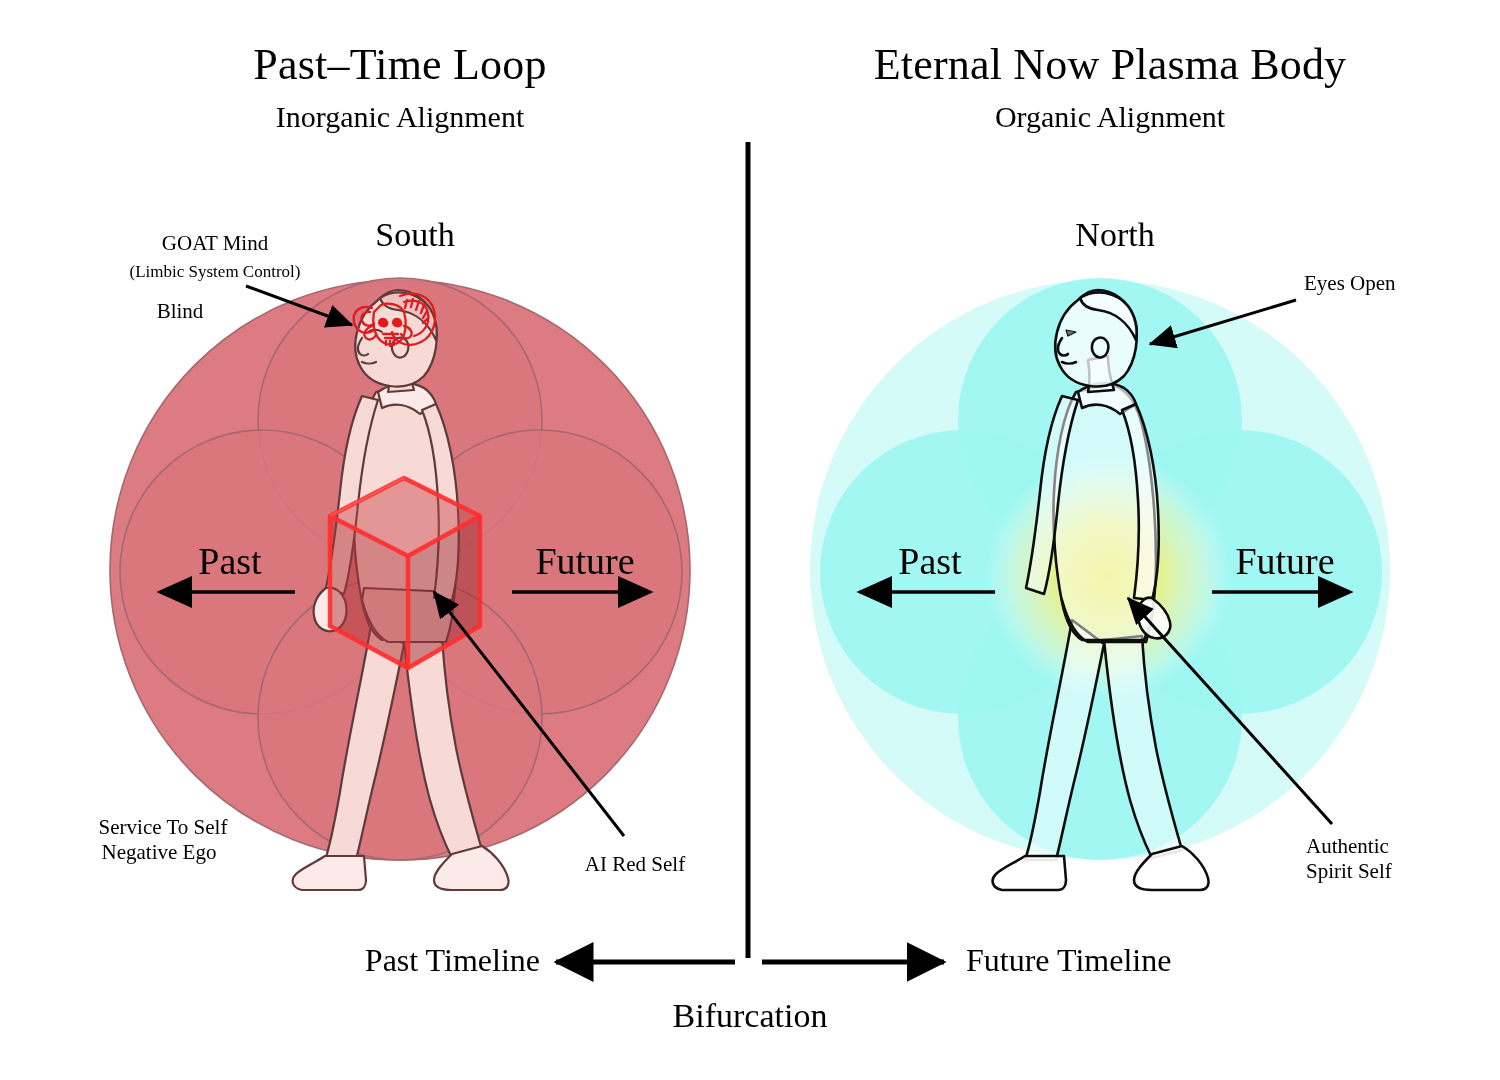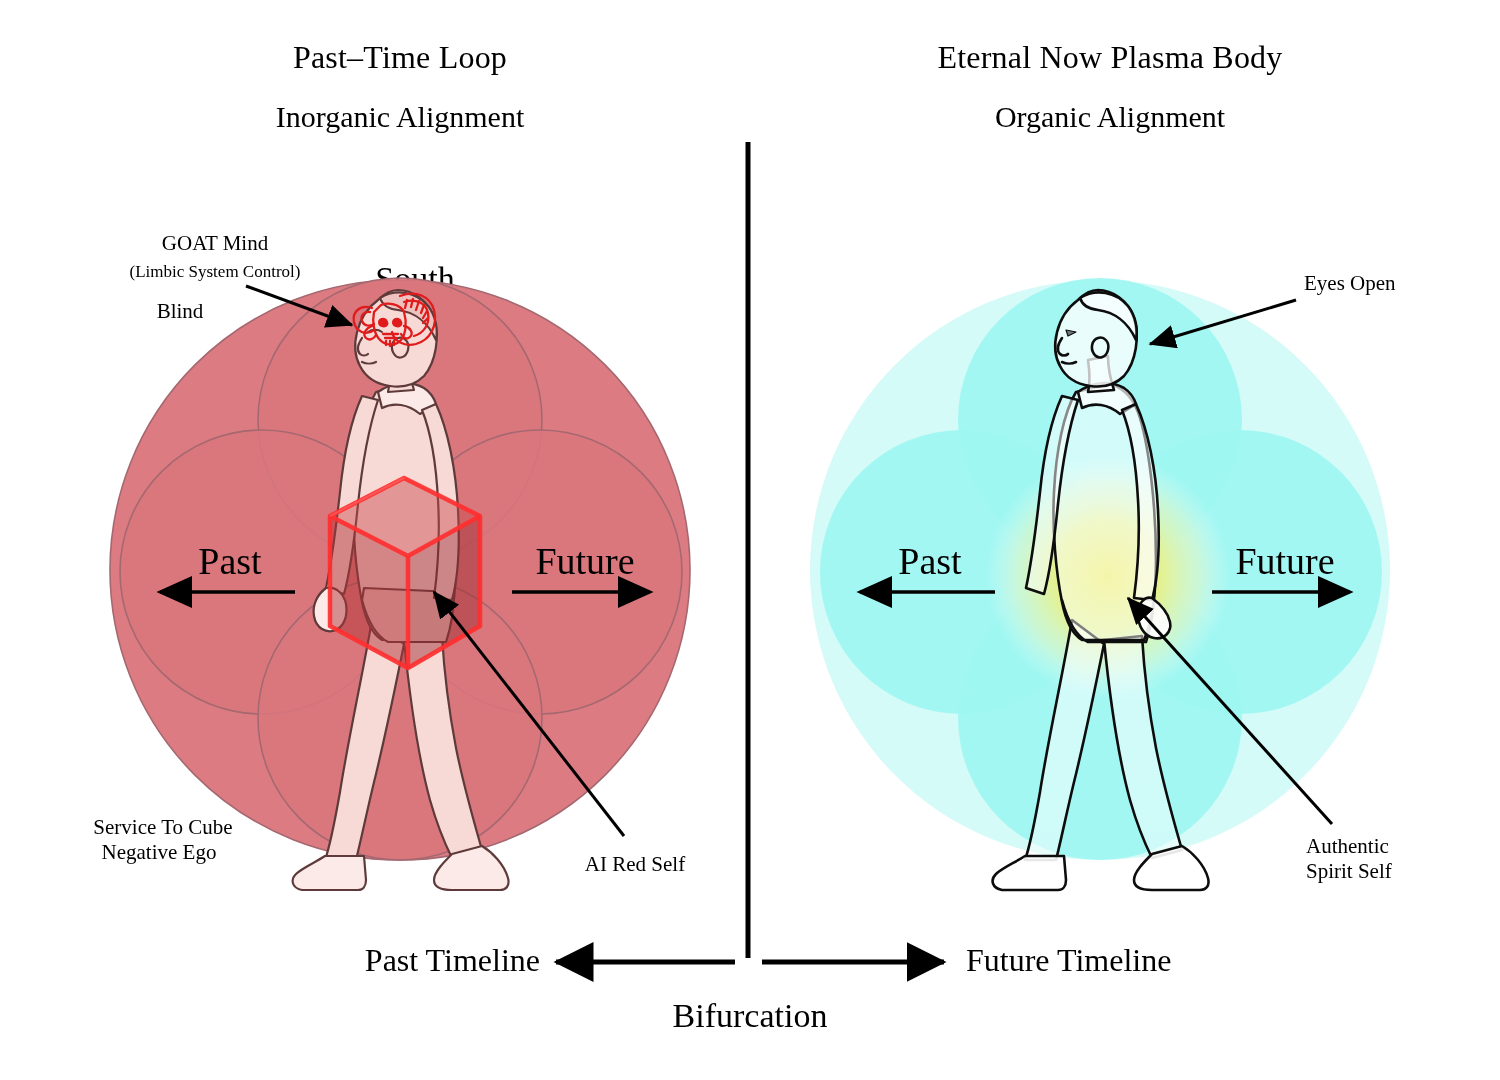--- a/index.html
+++ b/index.html
@@ -7,21 +7,21 @@
   body{
     width:1500px;height:1080px;
     font-family:"Liberation Serif","DejaVu Serif",serif;
     color:#000000;
     overflow:hidden;
     position:relative;
   }
   #stage{position:relative;width:1500px;height:1080px;background:#fff;}
   svg.layer{position:absolute;top:0;left:0;width:1500px;height:1080px;}
   .txt{position:absolute;white-space:pre;line-height:1.12;}
-  .title{font-size:32px;font-weight:400;letter-spacing:.2px;}
+  .title{font-size:44px;font-weight:400;letter-spacing:.2px;}
   .subtitle{font-size:30px;font-weight:400;}
   .pole{font-size:34px;}
   .bigdir{font-size:38px;}
   .ann{font-size:21px;}
   .annsm{font-size:17px;}
   .bottom{font-size:32px;}
   .bifur{font-size:34px;}
   .ctr{text-align:center;}
   .rt{text-align:right;font-family:Liberation Serif, serif;}
 </style>
@@ -29,21 +29,22 @@
 <body>
 
 <div id="stage">
 
   <div class="txt title ctr" style="left:140px;top:40px;width:520px;">Past–Time Loop</div>
   <div class="txt subtitle ctr" style="left:140px;top:100px;width:520px;">Inorganic Alignment</div>
 
   <div class="txt title ctr" style="left:800px;top:40px;width:620px;">Eternal Now Plasma Body</div>
   <div class="txt subtitle ctr" style="left:800px;top:100px;width:620px;">Organic Alignment</div>
 
-  <div class="txt pole ctr" style="left:280px;top:216px;width:270px;margin-top:44px;">South</div>
+  <div class="txt pole ctr" style="left:280px;top:216px;width:270px;">South</div>
+  <div class="txt pole ctr" style="left:980px;top:216px;width:270px;">North</div>
 
   <svg class="layer" viewBox="0 0 1500 1080" xmlns="http://www.w3.org/2000/svg">
     <defs>
 
       <radialGradient id="glowGrad" cx="50%" cy="50%" r="50%">
         <stop offset="0%" stop-color="#f0ec55" stop-opacity="0.95"></stop>
         <stop offset="45%" stop-color="#f3f07c" stop-opacity="0.80"></stop>
         <stop offset="75%" stop-color="#f8f7b8" stop-opacity="0.45"></stop>
         <stop offset="100%" stop-color="#ffffff" stop-opacity="0"></stop>
       </radialGradient>
@@ -244,21 +245,21 @@
     <line x1="1332" y1="824" x2="1128" y2="598" stroke="#000" stroke-width="3" marker-end="url(#aheadS)"></line>
 
     <line x1="735" y1="962" x2="556" y2="962" stroke="#000" stroke-width="5" marker-end="url(#aheadBig)"></line>
     <line x1="762" y1="962" x2="944" y2="962" stroke="#000" stroke-width="5" marker-end="url(#aheadBig)"></line>
   </svg>
 
   <div class="txt ann ctr" style="left:80px;top:232px;width:270px;">GOAT Mind</div>
   <div class="txt annsm ctr" style="left:60px;top:262px;width:310px;">(Limbic System Control)</div>
   <div class="txt ann ctr" style="left:100px;top:300px;width:160px;">Blind</div>
 
-  <div class="txt ann ctr" style="left:48px;top:816px;width:230px;">Service To Cube</div>
+  <div class="txt ann ctr" style="left:48px;top:816px;width:230px;">Service To Self</div>
   <div class="txt ann ctr" style="left:44px;top:841px;width:230px;">Negative Ego</div>
 
   <div class="txt ann ctr" style="left:520px;top:853px;width:230px;">AI Red Self</div>
 
   <div class="txt bigdir ctr" style="left:155px;top:540px;width:150px;">Past</div>
   <div class="txt bigdir ctr" style="left:500px;top:540px;width:170px;">Future</div>
 
   <div class="txt ann" style="left:1304px;top:272px;width:200px;">Eyes Open</div>
   <div class="txt ann" style="left:1306px;top:835px;width:200px;">Authentic</div>
   <div class="txt ann" style="left:1306px;top:860px;width:200px;">Spirit Self</div>

